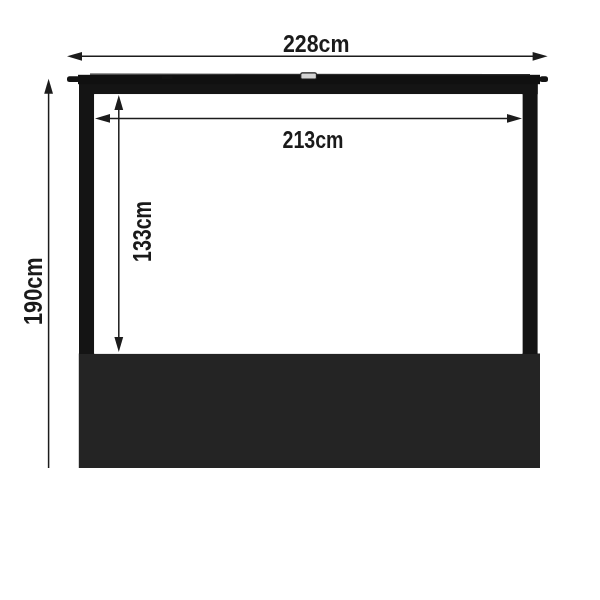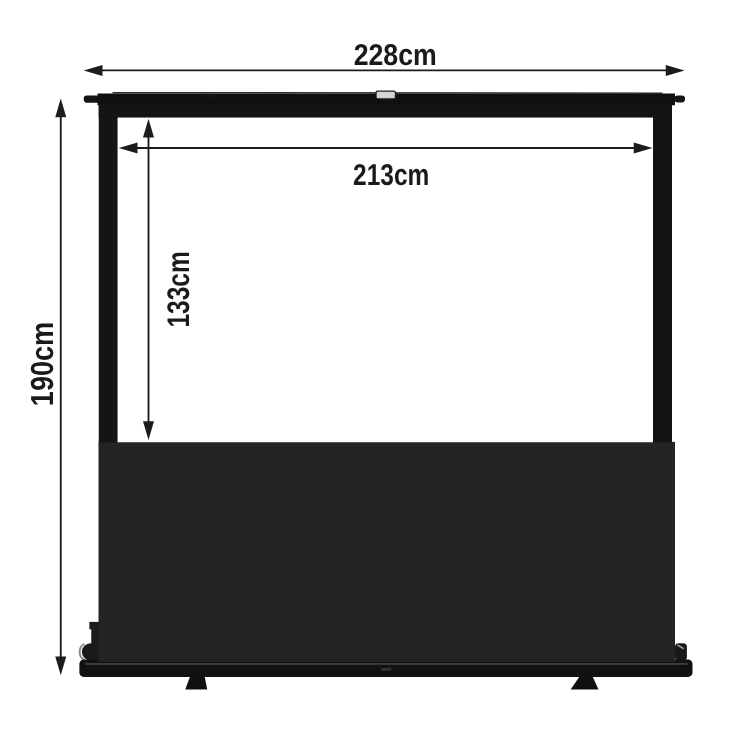--- a/index.html
+++ b/index.html
@@ -1,16 +1,16 @@
 <!DOCTYPE html>
 <html><head>
 <meta charset="utf-8">
 <style>
   html,body{margin:0;padding:0;background:#ffffff;}
-  #wrap{position:relative;width:600px;height:600px;background:#d946ef;overflow:hidden;}
+  #wrap{position:relative;width:600px;height:468px;background:#d946ef;overflow:hidden;}
   svg{display:block;}
   text{font-family:"Liberation Sans",sans-serif;font-weight:bold;fill:#1a1a1a;}
 </style>
 </head>
 <body>
 <div id="wrap">
 <svg width="600" height="600" viewBox="0 0 600 600">
   <rect x="0" y="0" width="600" height="600" fill="#ffffff"></rect>
 
   <rect x="71.5" y="497.5" width="9" height="6" fill="#1c1c1c"></rect>

